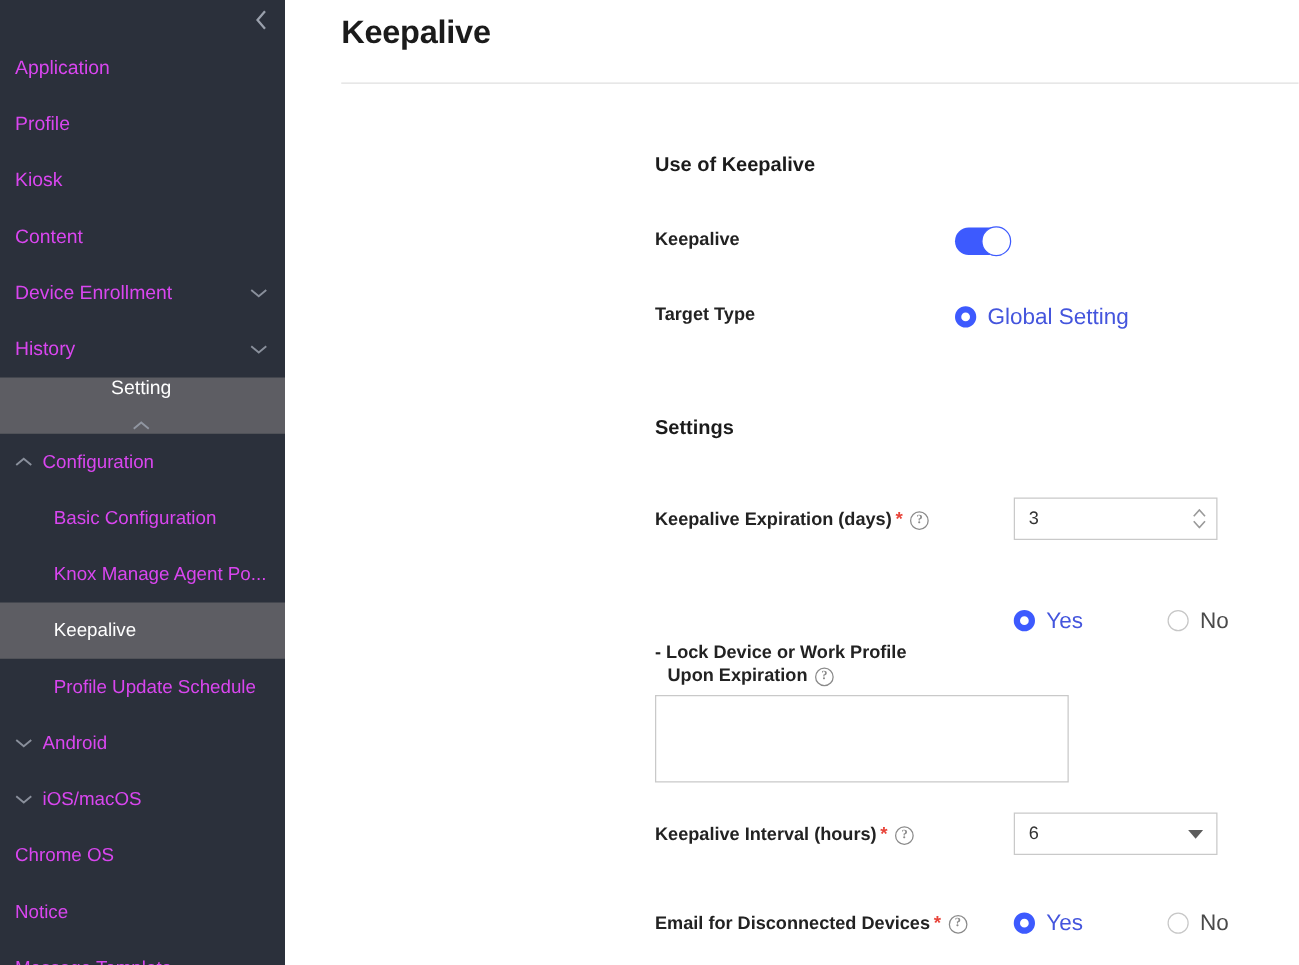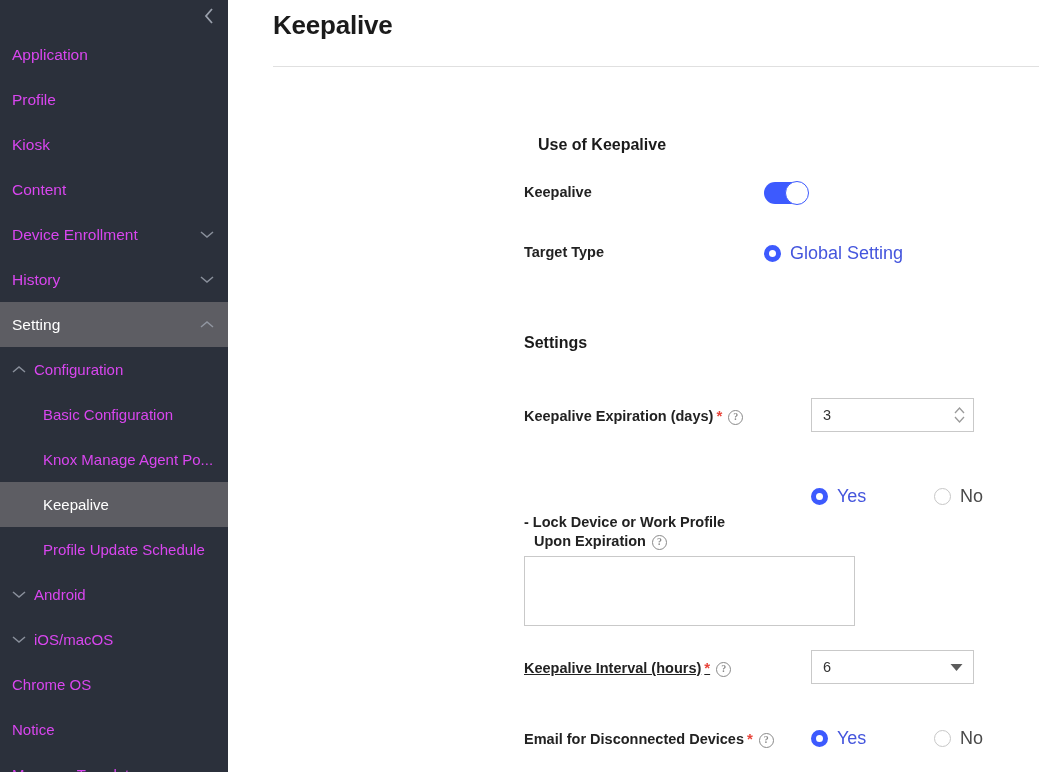--- a/index.html
+++ b/index.html
@@ -41,21 +41,21 @@
     font-size: 15.5px;
     cursor: pointer;
     padding-left: 12px;
     padding-right: 14px;
   }
   .nav-item.lvl0 { padding-left: 12px; }
   .nav-item.lvl1 { font-size: 15px; }
   .nav-item.lvl2 { padding-left: 43px; font-size: 15px; }
   .nav-item .label { flex: 1 1 auto; white-space: nowrap; overflow: hidden; text-overflow: ellipsis; }
   .nav-item.selected { background: #5d5d63; color: #ffffff; }
-  .nav-item.active-branch { background: #5d5d63; color: #ffffff; }
+  .nav-item.active-branch { background: #5d5d63; color: #ffffff; flex-direction: column; }
   .chev {
     flex: 0 0 auto;
     width: 14px; height: 14px;
     display: inline-flex; align-items: center; justify-content: center;
     opacity: .85;
   }
   .chev-lead {
     flex: 0 0 auto;
     width: 20px; height: 14px;
     display: inline-flex; align-items: center; justify-content: flex-start;
@@ -84,21 +84,21 @@
     position: absolute;
     left: 45px; right: 0; top: 66px;
     height: 1px; background: #e0e0e0;
   }
 
   .section-title {
     font-size: 16px;
     font-weight: bold;
     color: #1b1b1b;
   }
-  .sec-use { position: absolute; left: 296px; top: 136px; margin-left: 14px; }
+  .sec-use { position: absolute; left: 296px; top: 124px; }
   .sec-settings { position: absolute; left: 296px; top: 334px; }
 
   .field-label {
     font-size: 14.5px;
     color: #222222;
     font-weight: bold;
     line-height: 19px;
   }
   .req { color: #e8443a; font-size: 15px; margin-left: 3px; }
 
@@ -352,21 +352,21 @@
           <span class="rlabel">No</span>
         </label>
       </div>
     </div>
 
     <div class="row" style="left:296px; top:556px; width:800px;">
       <div class="textarea-box"></div>
     </div>
 
     <div class="row" style="left:296px; top:650px; width:700px;">
-      <div class="field-label" style="width:287px; padding-top:8px;text-decoration:underline;">
+      <div class="field-label" style="width:287px; padding-top:8px;">
         <span>Keepalive Interval (hours)</span><span class="req">*</span><span class="help">?</span>
       </div>
       <div class="select-input">
         <span class="val">6</span>
         <svg width="13" height="9" viewBox="0 0 13 9">
           <polygon points="0.5,1 12.5,1 6.5,8" fill="#5c5c5c"></polygon>
         </svg>
       </div>
     </div>
 

